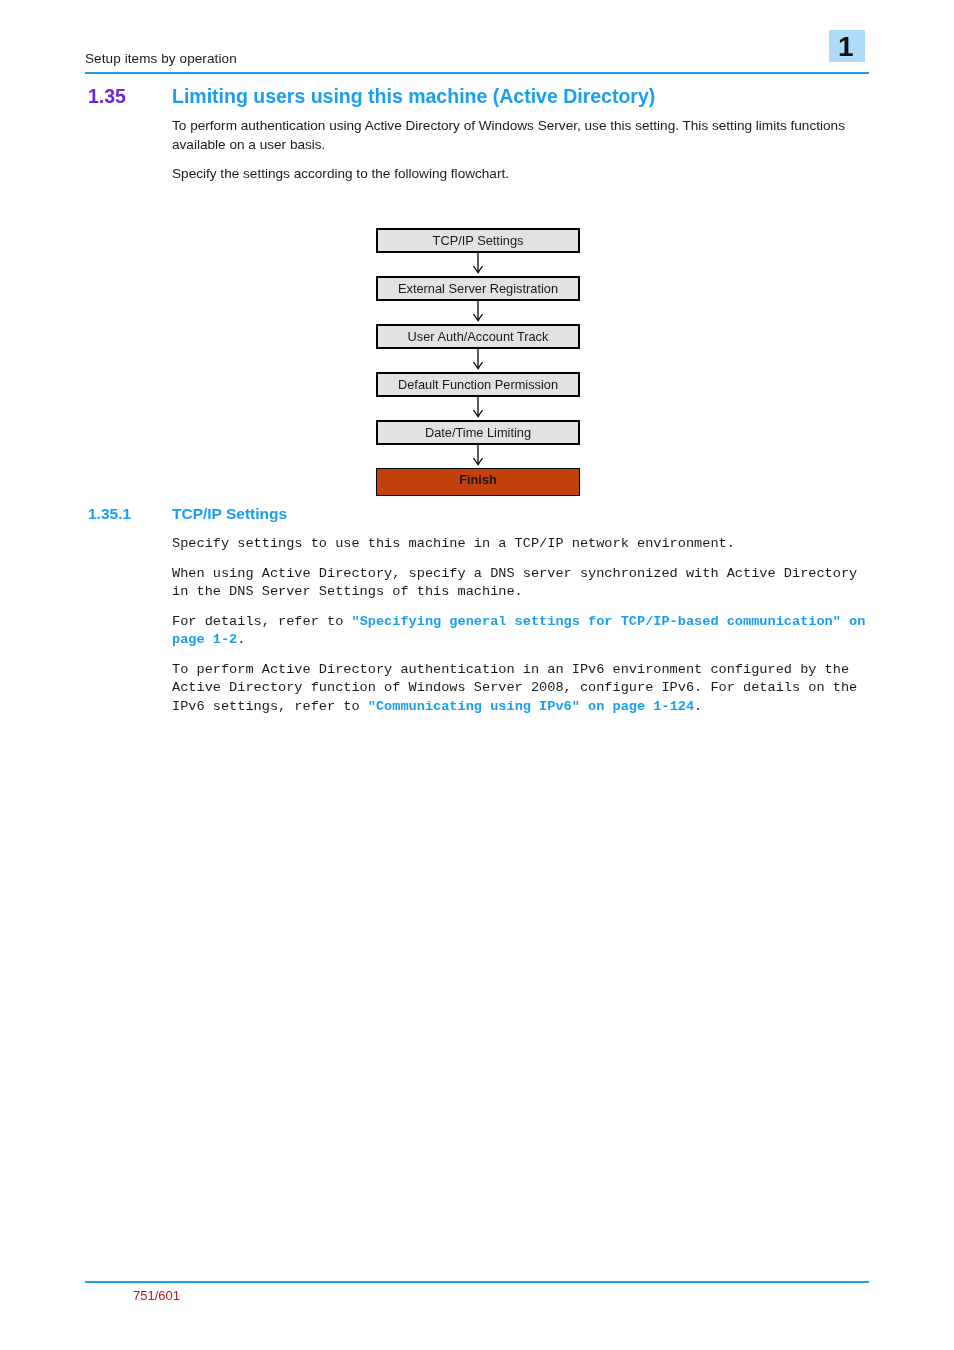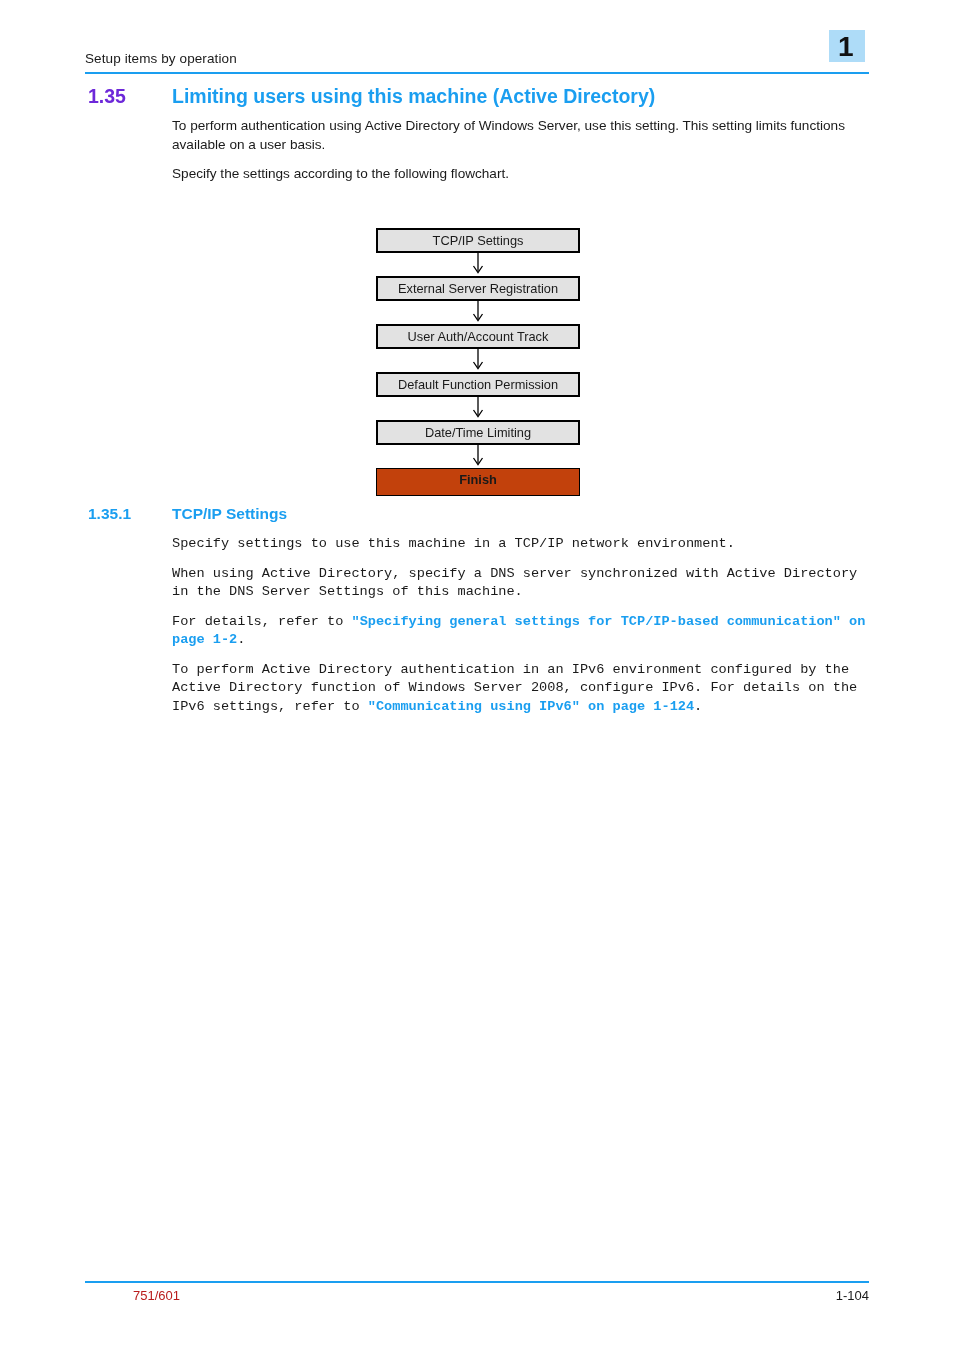--- a/index.html
+++ b/index.html
@@ -276,15 +276,14 @@
 
   <div class="body-col tcp-body">
     <p class="para">Specify settings to use this machine in a TCP/IP network environment.</p>
     <p class="para">When using Active Directory, specify a DNS server synchronized with Active Directory in the DNS Server Settings of this machine.</p>
     <p class="para"><span>For details, refer to </span><span class="lnk">"Specifying general settings for TCP/IP-based communication" on page 1-2</span><span>.</span></p>
     <p class="para"><span>To perform Active Directory authentication in an IPv6 environment configured by the Active Directory function of Windows Server 2008, configure IPv6. For details on the IPv6 settings, refer to </span><span class="lnk">"Communicating using IPv6" on page 1-124</span><span>.</span></p>
   </div>
 
   <div class="footer-rule"></div>
   <div class="footer-left">751/601</div>
-  <div class="footer-right">1-104</div>
 
 </div>
 
 </body></html>

